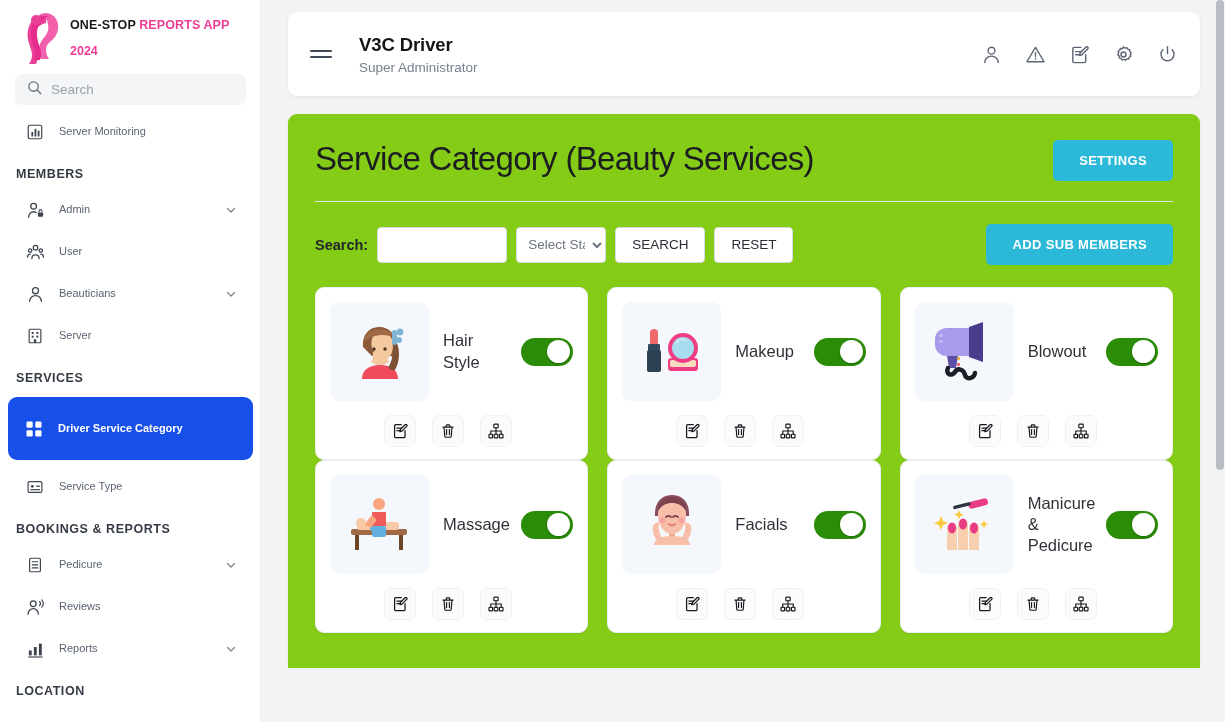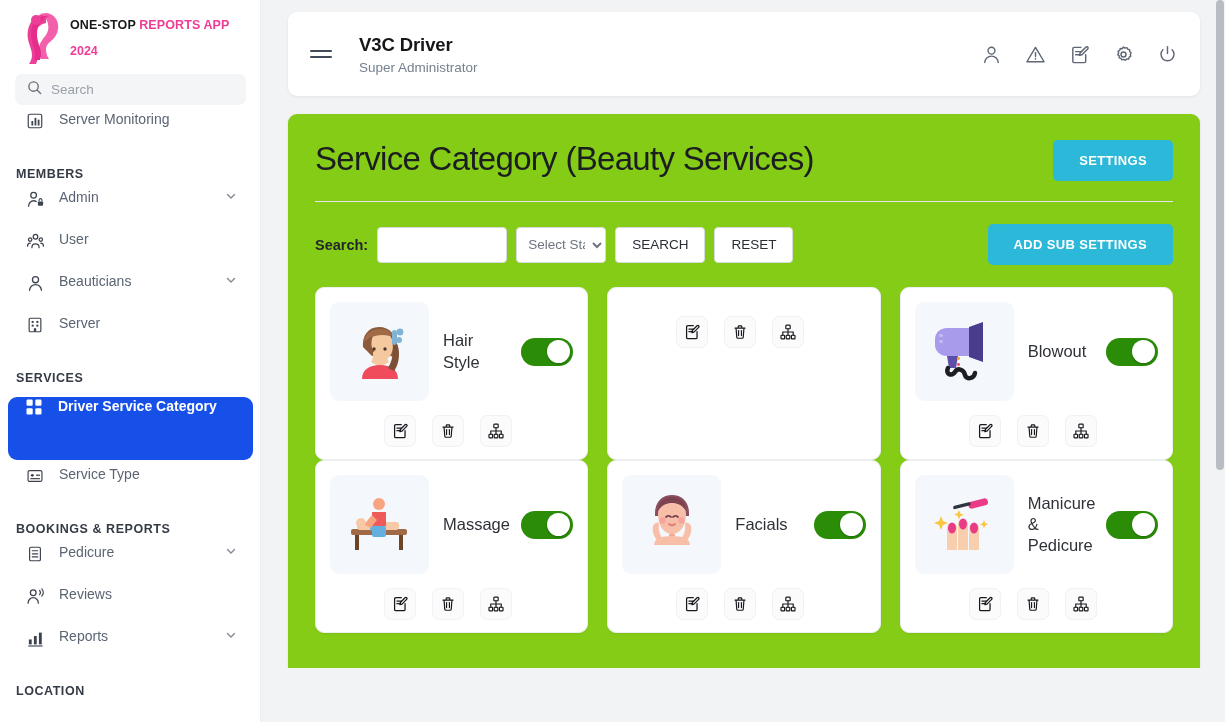--- a/index.html
+++ b/index.html
@@ -55,26 +55,26 @@
     padding: 0 12px;
   }
   .search-box .ph {
     font-size: 13.5px;
     color: #9aa0aa;
     font-family: "Liberation Sans", sans-serif;
   }
 
   .nav-item {
     display: flex;
-    align-items: flex-start;
+    align-items: center;
     gap: 14px;
     padding: 0 16px 0 17px;
     min-height: 42px;
     color: #5a6472;
-    font-size: 14px;
+    font-size: 11px;
     cursor: pointer;
     border-radius: 8px;
     margin: 0 8px;
   }
   .nav-item .ic { width: 20px; height: 20px; flex: 0 0 20px; display:flex; align-items:center; justify-content:center;}
   .nav-item .lbl { flex: 1; line-height: 1.22; }
   .nav-item .chev { width: 12px; height: 12px; flex: 0 0 12px; opacity: .75;}
 
   .nav-item.active {
     background: #1750e8;
@@ -529,21 +529,21 @@
 
       <div class="filter-row">
         <span class="filter-label">Search:</span>
         <input class="txt-input" type="text" value="" style="">
         <select class="sel-input">
           <option>Select Sta</option>
         </select>
         <button class="btn-outline">SEARCH</button>
         <button class="btn-outline">RESET</button>
         <span class="filter-spacer"></span>
-        <button class="btn-primary">ADD SUB SETTINGS</button>
+        <button class="btn-primary">ADD SUB MEMBERS</button>
       </div>
 
       <div class="grid">
 
         <div class="svc-card">
           <div class="svc-top">
             <div class="svc-thumb">
               <span>
                 <svg width="74" height="74" viewBox="0 0 74 74">
                   <path d="M20 34c-1-11 5-20 16-20s17 8 17 18c0 5-1 9-3 12l-7-3-14 2z" fill="#8c5a3b"></path>
@@ -589,20 +589,40 @@
                 <rect x="2.2" y="13.6" width="4" height="4" rx=".7"></rect>
                 <rect x="8" y="13.6" width="4" height="4" rx=".7"></rect>
                 <rect x="13.8" y="13.6" width="4" height="4" rx=".7"></rect>
                 <path d="M10 6.4v3.6M4.2 13.6v-3.6h11.6v3.6M10 10v3.6" stroke-linecap="round"></path>
               </svg>
             </span>
           </div>
         </div>
 
         <div class="svc-card">
+          <div class="svc-top">
+            <div class="svc-thumb">
+              <span>
+                <svg width="72" height="72" viewBox="0 0 72 72">
+                  <path d="M14 18c0-2 2-3 4-3s4 1 4 3v13h-8z" fill="#f06a6a"></path>
+                  <rect x="12" y="30" width="12" height="7" rx="1" fill="#2f4a5c"></rect>
+                  <rect x="11" y="36" width="14" height="22" rx="2" fill="#2d4152"></rect>
+                  <rect x="32" y="44" width="30" height="13" rx="3" fill="#ee3d82"></rect>
+                  <rect x="34" y="46" width="26" height="7" rx="2" fill="#f7dcc0"></rect>
+                  <circle cx="47" cy="34" r="15" fill="#ee3d82"></circle>
+                  <circle cx="47" cy="34" r="11" fill="#a7dcef"></circle>
+                  <path d="M40 29c2-3 6-4 9-3" stroke="#c8e9f6" stroke-width="2" fill="none" stroke-linecap="round"></path>
+                </svg>
+              </span>
+            </div>
+            <div class="svc-name">Makeup</div>
+            <div class="toggle">
+                <span class="knob"></span>
+              </div>
+          </div>
           <div class="svc-actions">
             <span class="act-btn">
               <svg width="18" height="18" viewBox="0 0 20 20" fill="none" stroke="#17191c" stroke-width="1.4">
                 <path d="M15.6 9.6V16a1.4 1.4 0 01-1.4 1.4H5.4A1.4 1.4 0 014 16V4.4A1.4 1.4 0 015.4 3h6" stroke-linecap="round"></path>
                 <line x1="6.6" y1="6.8" x2="11.6" y2="6.8" stroke-linecap="round"></line>
                 <line x1="6.6" y1="9.6" x2="10.6" y2="9.6" stroke-linecap="round"></line>
                 <path d="M17.4 3a1.3 1.3 0 010 1.9l-5.2 5.2-2.3.5.5-2.3 5.2-5.2a1.3 1.3 0 011.8 0z" stroke-linejoin="round"></path>
               </svg>
             </span>
             <span class="act-btn">

